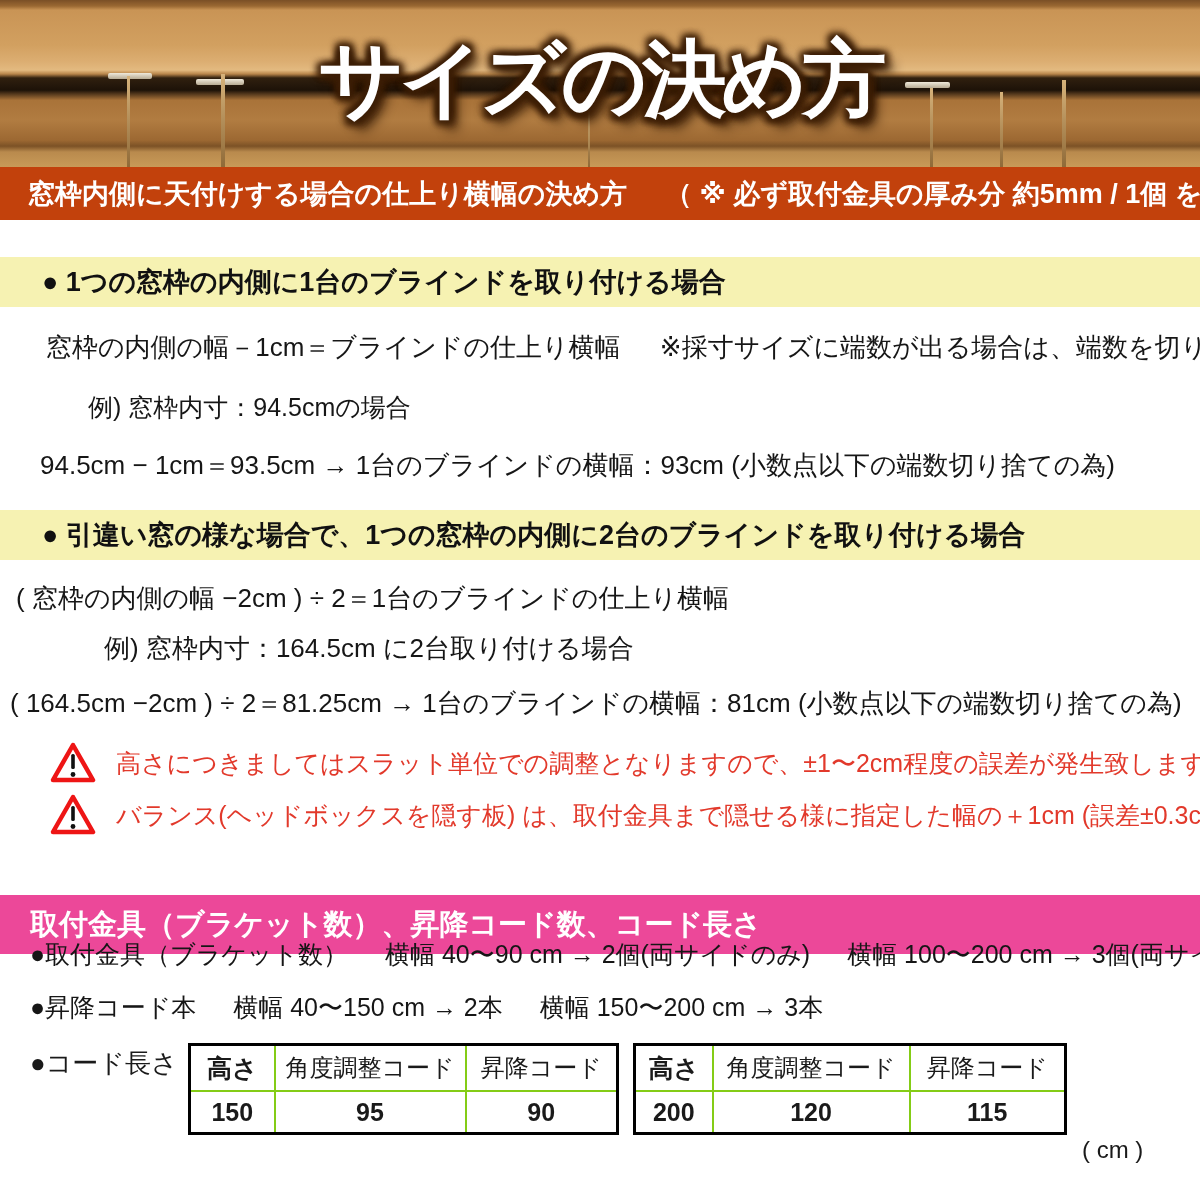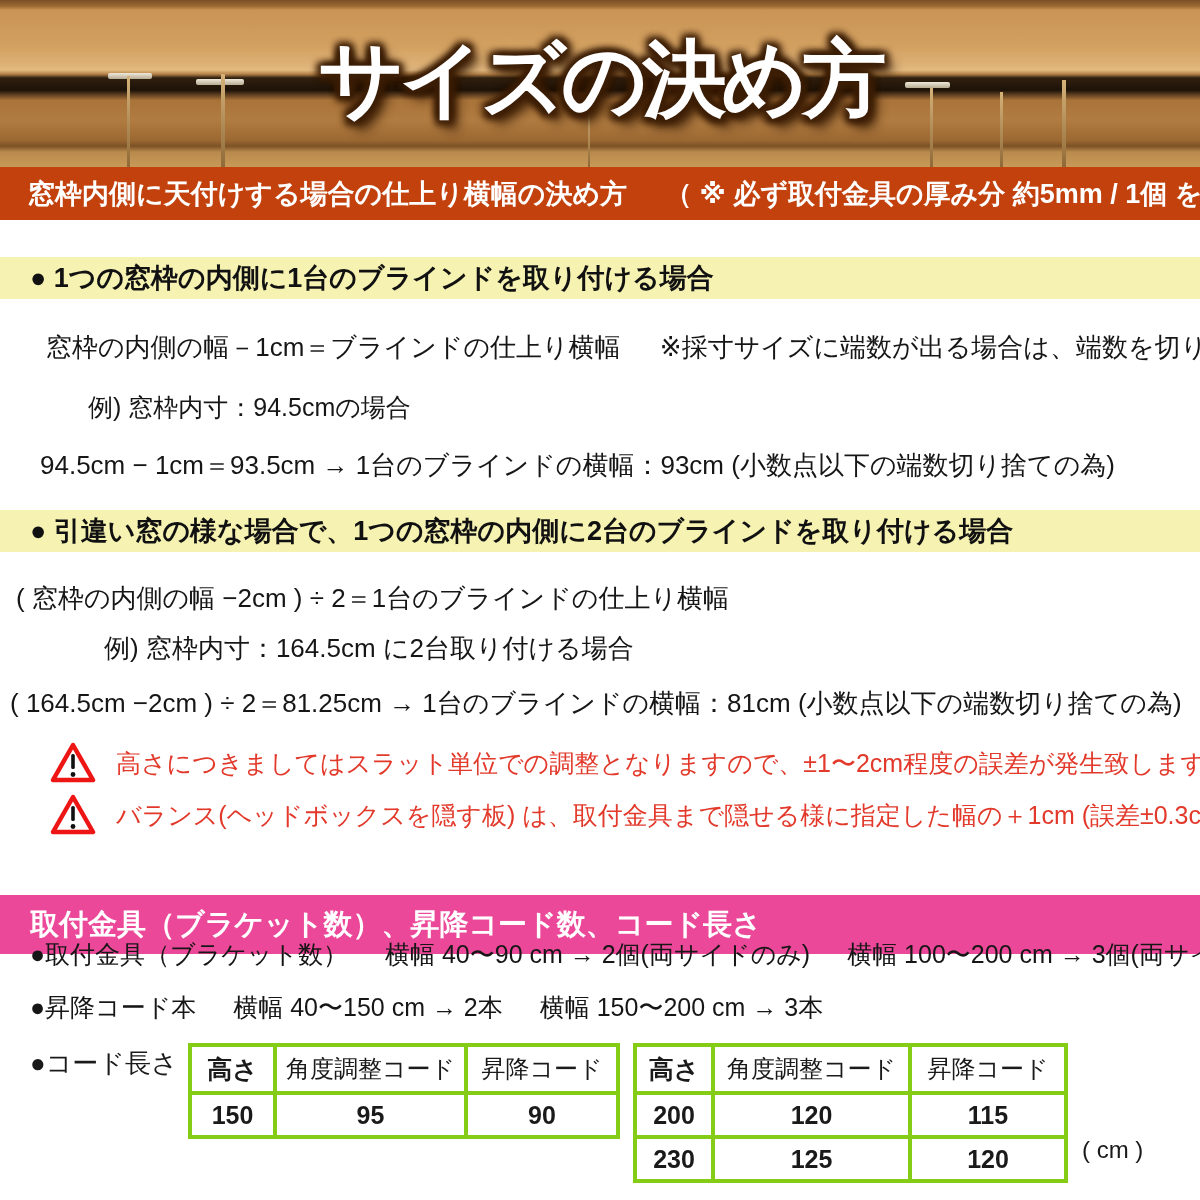--- a/index.html
+++ b/index.html
@@ -32,22 +32,22 @@
 
   
   .banner{
     top:167px;height:53px;background:#c2410c;color:#fff;
     display:flex;align-items:center;gap:38px;padding:0 28px;box-sizing:border-box;
     font-size:27px;font-weight:bold;white-space:nowrap;
   }
 
   
   .ybar{
-    height:42px;background:#f6f2b2;display:flex;align-items:center;
-    padding-left:30px;box-sizing:border-box;
+    height:50px;background:#f6f2b2;display:flex;align-items:center;
+    padding-left:42px;box-sizing:border-box;
     font-size:27px;font-weight:600;color:#111;white-space:nowrap;
   }
   .ybar1{top:257px;}
   .ybar2{top:510px;}
 
   
   .line{position:absolute;font-size:26px;line-height:30px;color:#161616;white-space:nowrap;}
   .f1{top:332px;left:46px;}
   .f1 .note{margin-left:32px;}
   .ex1{top:392px;left:88px;font-size:25px;}
@@ -72,21 +72,21 @@
 
   
   .bullet{position:absolute;left:30px;font-size:25px;color:#161616;white-space:nowrap;}
   .b1{top:938px;}
   .b2{top:991px;}
   .bullet .seg{margin-left:30px;}
 
   
   .cordlabel{position:absolute;left:30px;top:1046px;font-size:26px;white-space:nowrap;}
   table.cords{position:absolute;top:1043px;border-collapse:collapse;background:#fff;border:3px solid #000;table-layout:fixed;}
-  table.cords th,table.cords td{border:4px solid #84cc16;text-align:center;vertical-align:middle;padding:0;}
+  table.cords th,table.cords td{border:2px solid #84cc16;text-align:center;vertical-align:middle;padding:0;}
   table.cords th{font-size:24px;font-weight:normal;height:44px;}
   table.cords th.hcol{font-size:25px;font-weight:bold;}
   table.cords td{font-size:25px;font-weight:bold;height:40px;}
   .t1{left:188px;width:428px;}
   .t2{left:633px;width:431px;}
   .unit{position:absolute;left:1082px;top:1136px;font-size:24px;white-space:nowrap;}
 </style>
 </head>
 <body>
 
@@ -191,23 +191,18 @@
         <tr>
       <th class="hcol">高さ</th>
       <th>角度調整コード</th>
       <th>昇降コード</th>
     </tr>
     <tr>
       <td>200</td>
       <td>120</td>
       <td>115</td>
     </tr>
-    <tr>
-      <td>230</td>
-      <td>125</td>
-      <td>120</td>
-    </tr>
   </tbody>
     </table>
 
   <div class="unit">( cm )</div>
 
 </div>
 
 </body></html>

